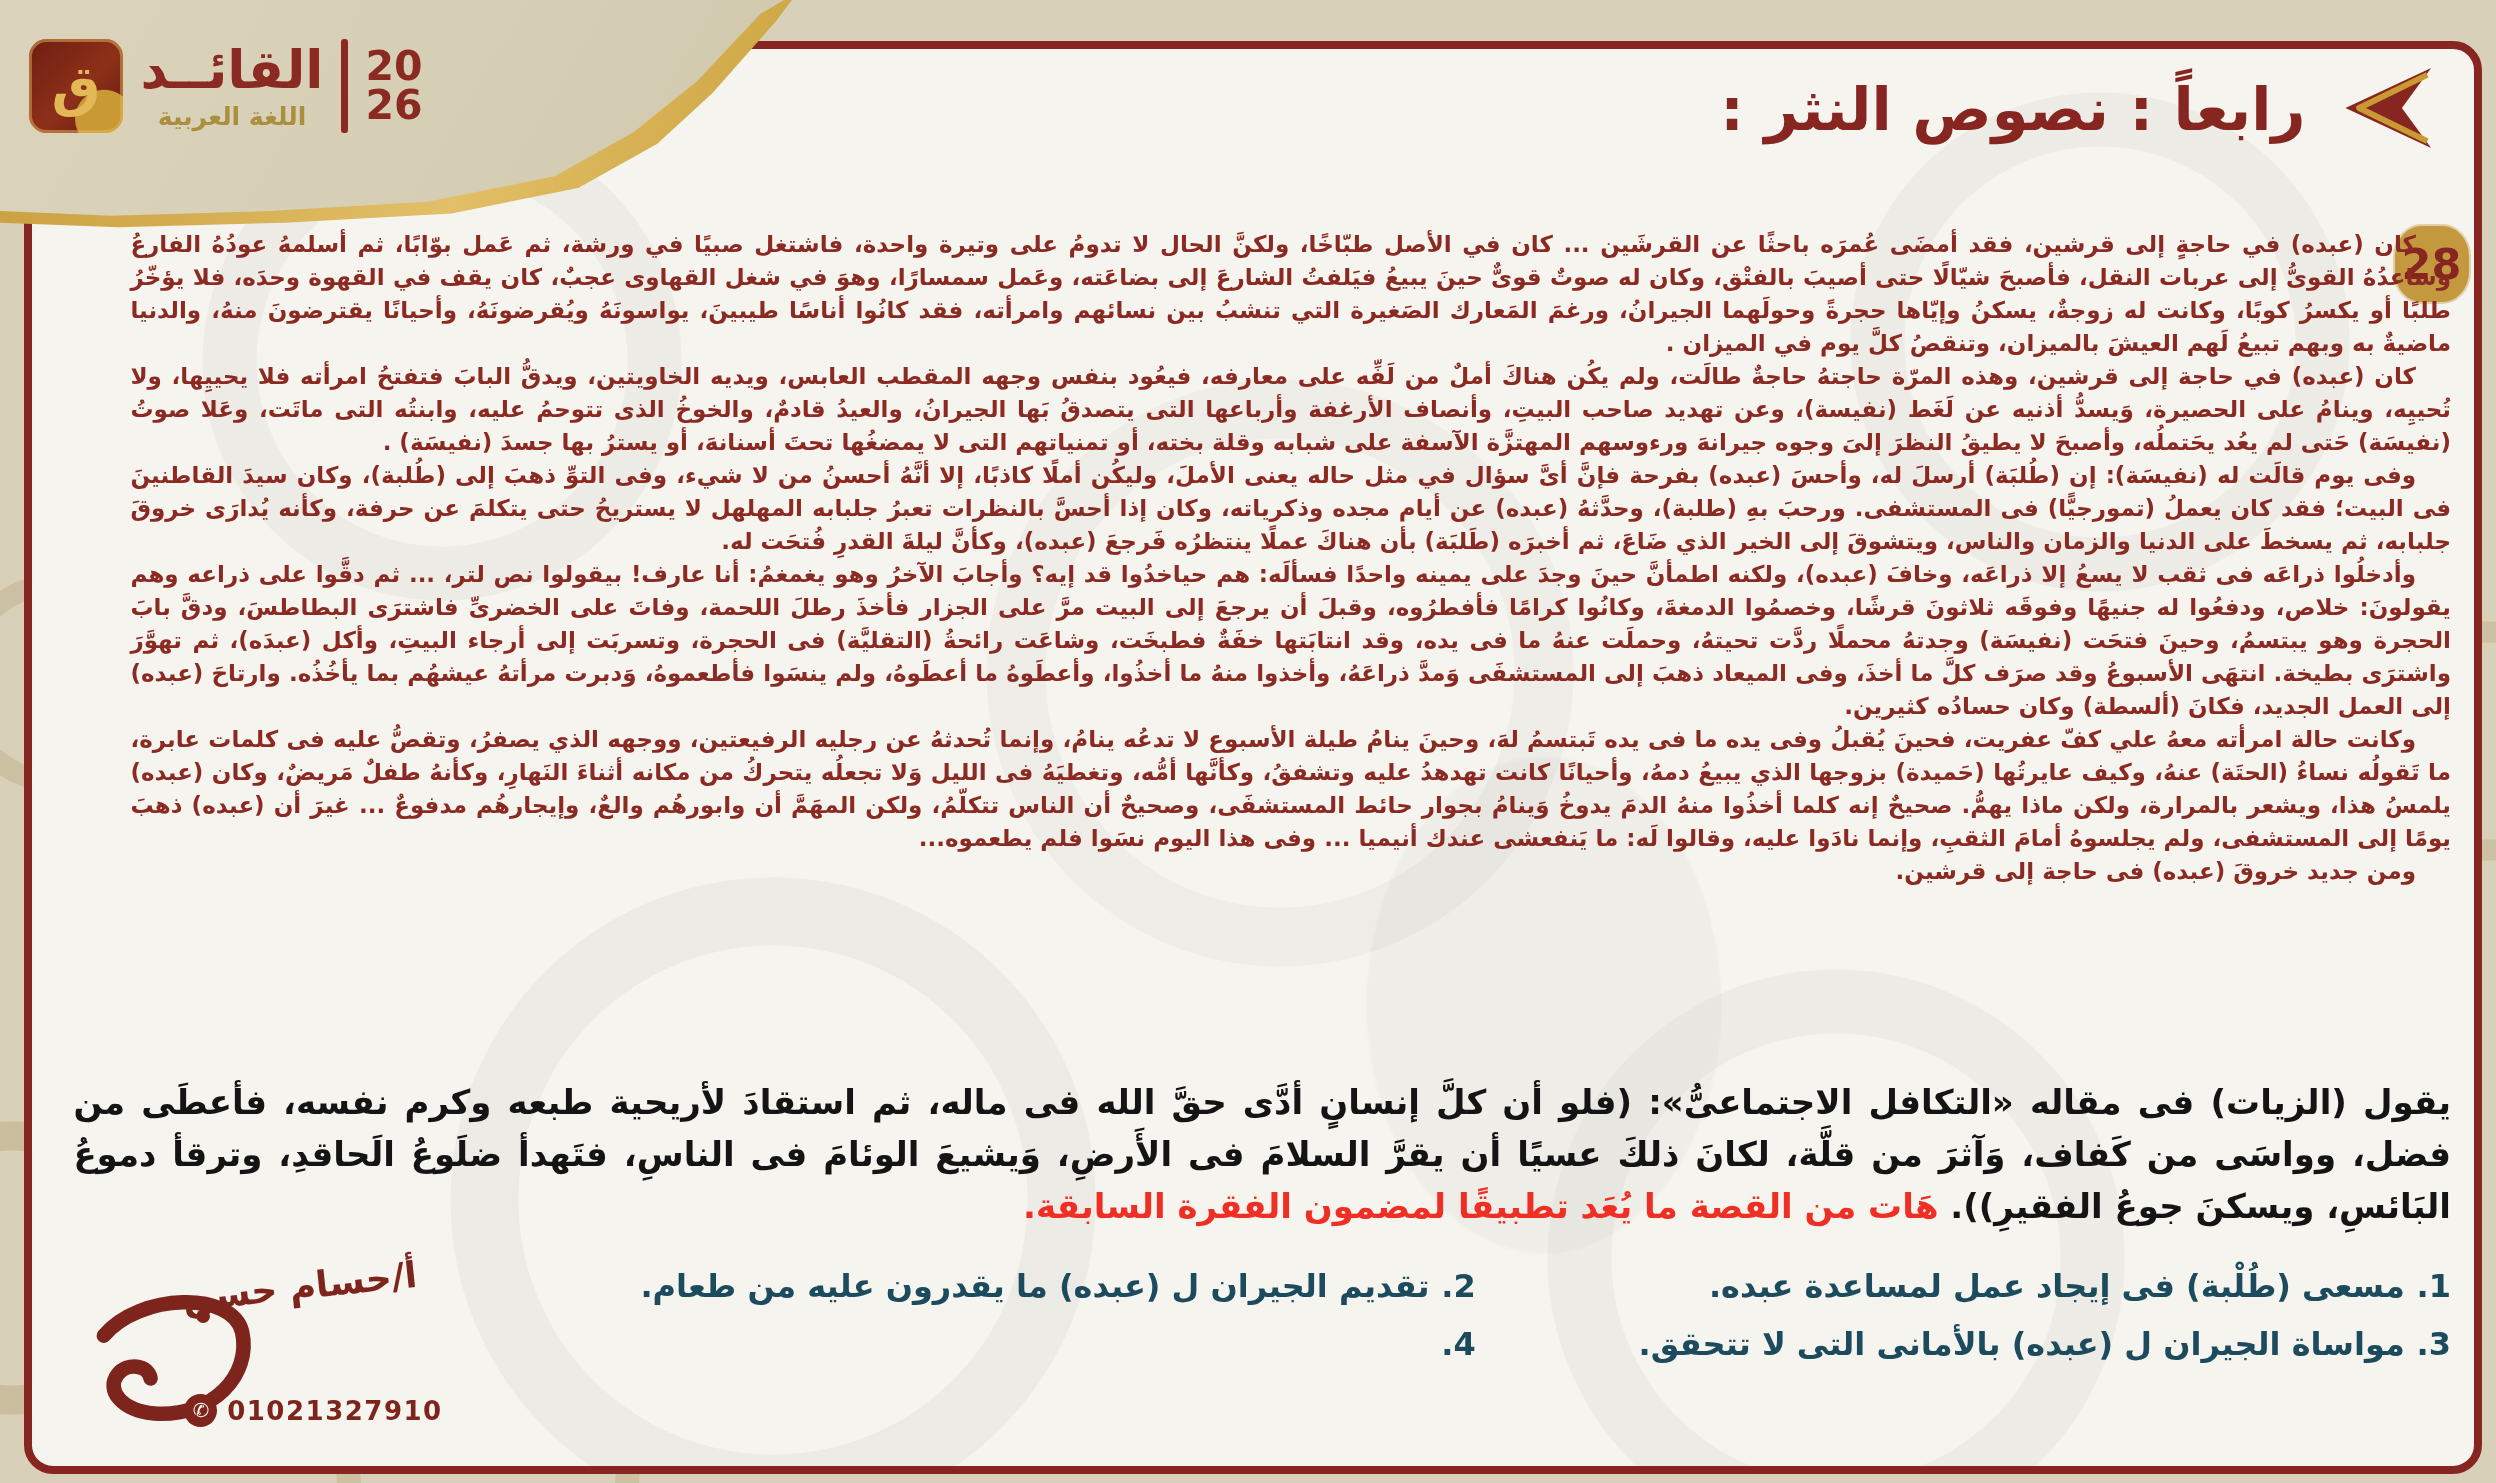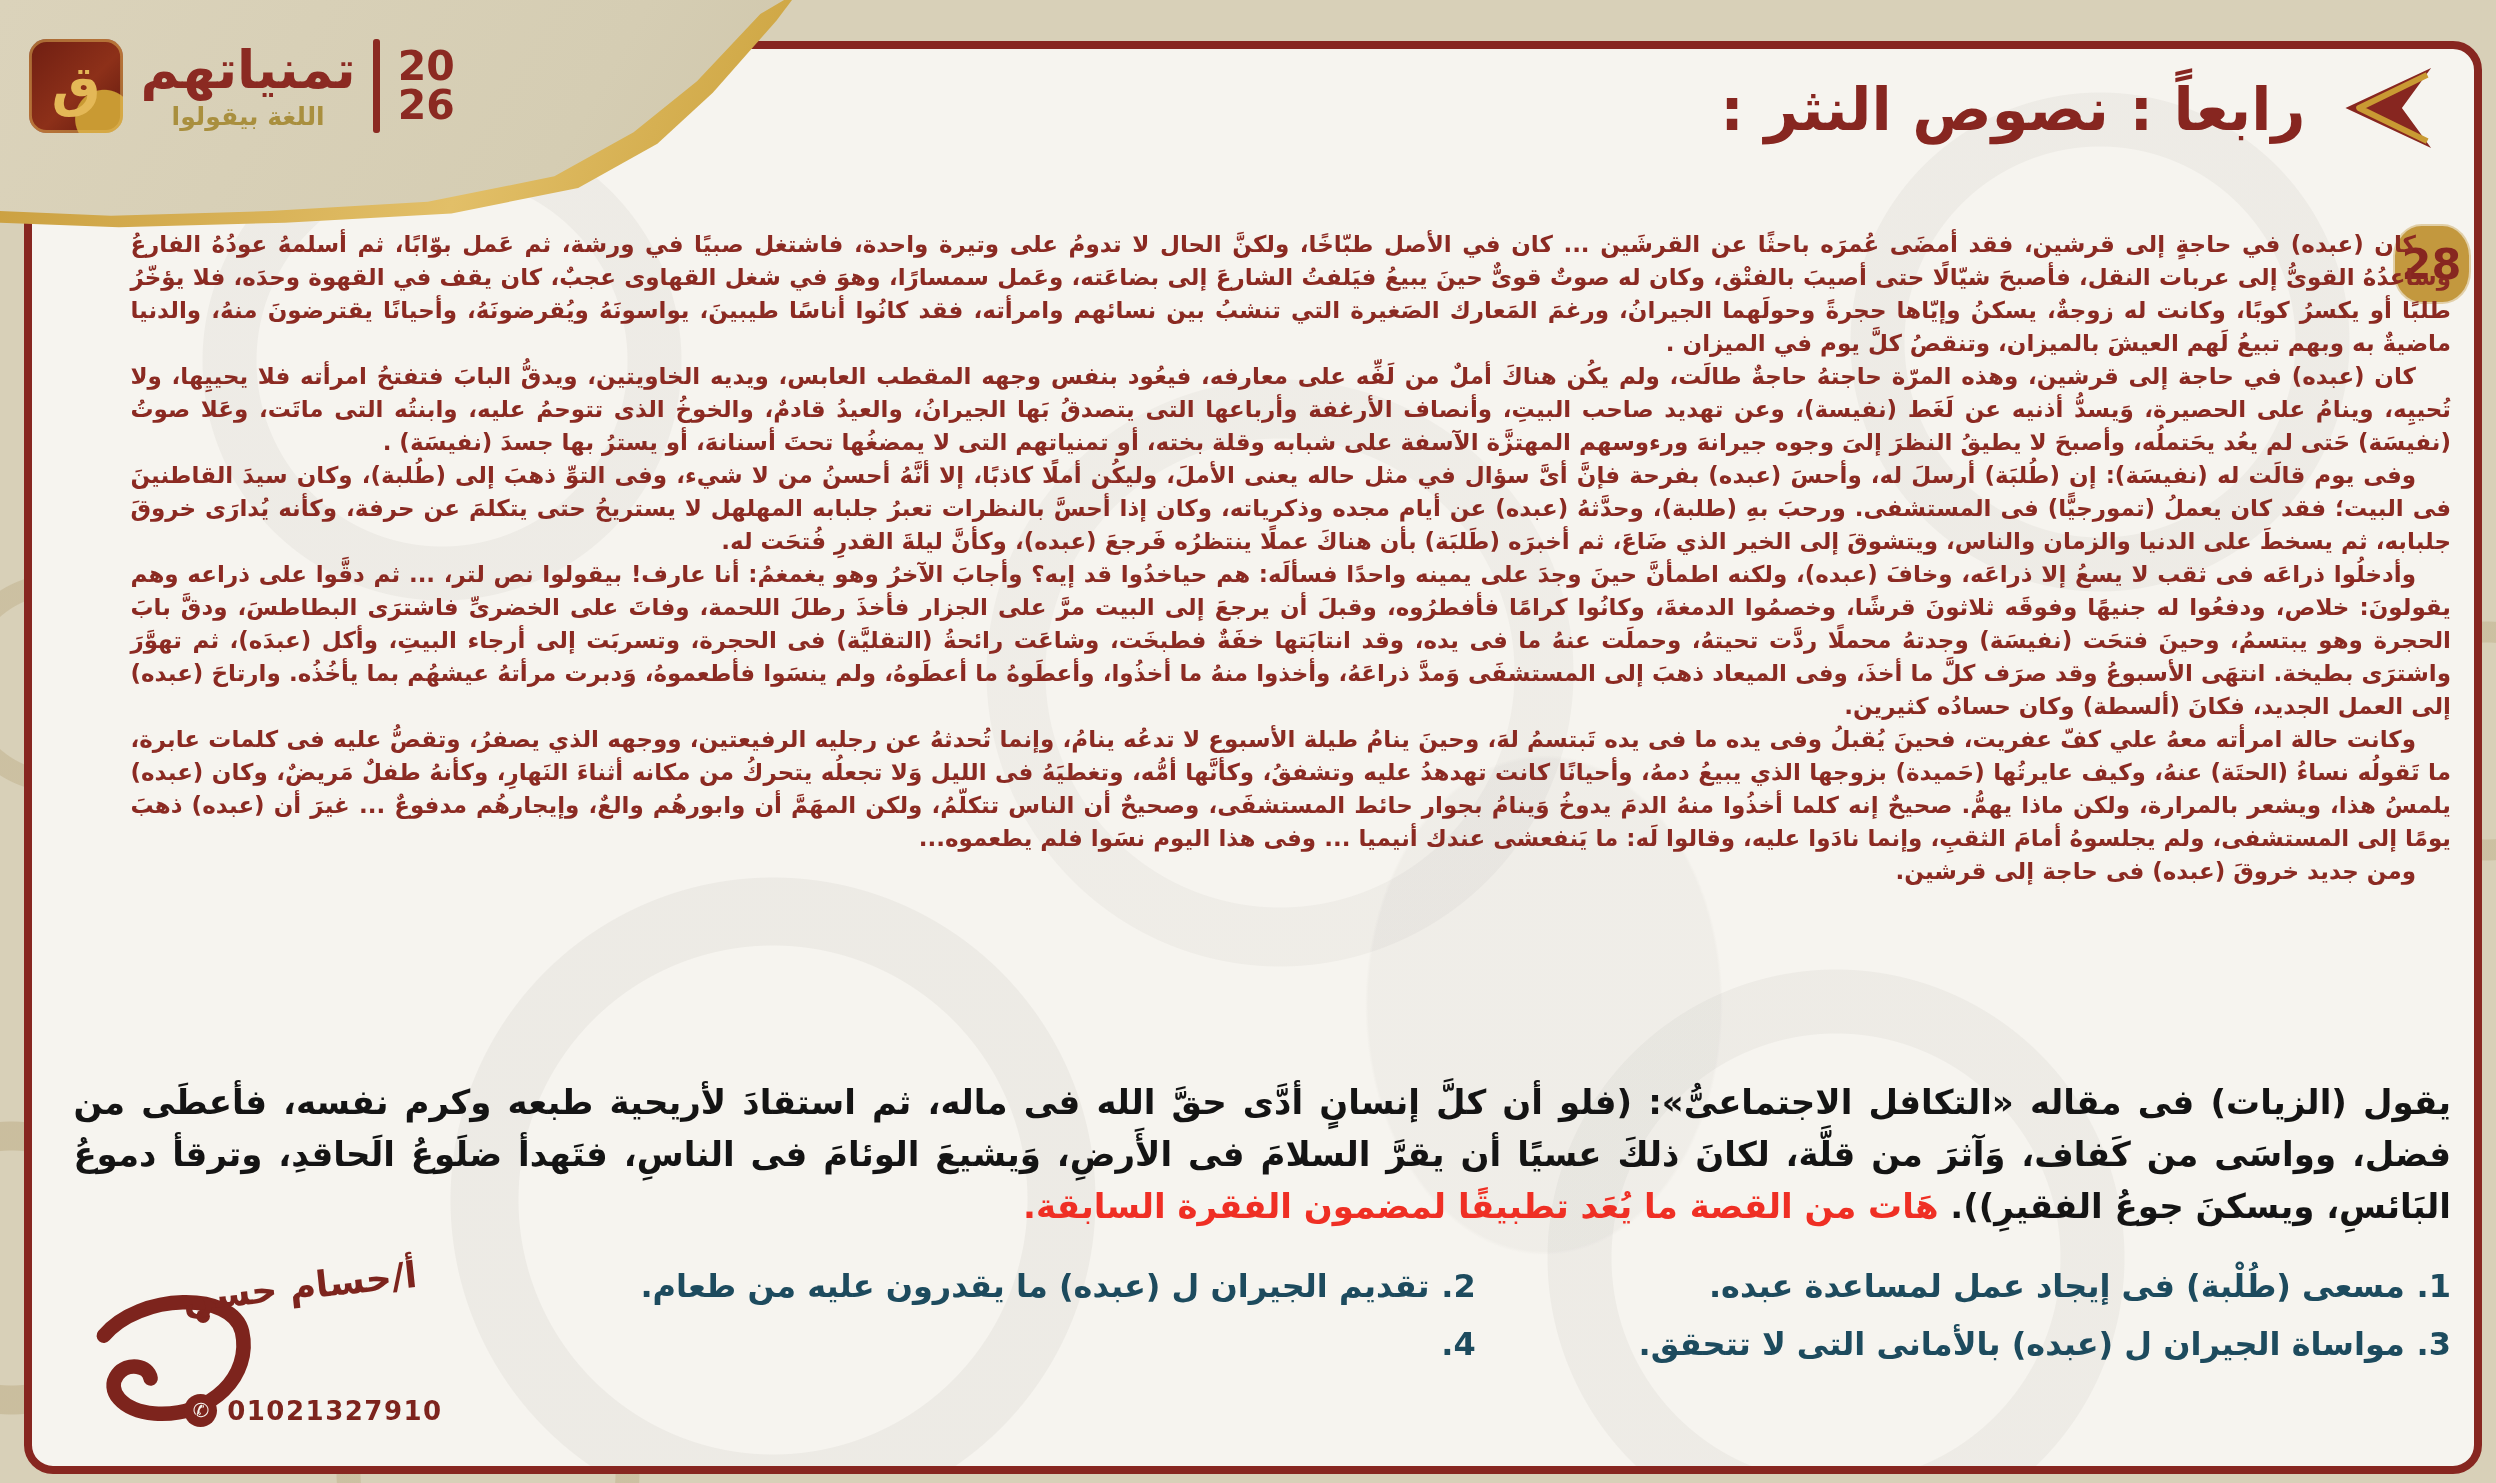--- a/index.html
+++ b/index.html
@@ -184,22 +184,22 @@
 </div>
 
 <div class="torn">
   <div class="gold"></div>
   <div class="paper"></div>
 </div>
 
 <div class="brand">
   <div class="brand-icon">ق</div>
   <div class="brand-text">
-    <span class="brand-title">تمنياتهم</span>
-    <span class="brand-sub">اللغة بيقولوا</span>
+    <span class="brand-title">القائــد</span>
+    <span class="brand-sub">اللغة العربية</span>
   </div>
   <div class="brand-divider"></div>
   <div class="brand-years">
     <span>20</span>
     <span>26</span>
   </div>
 </div>
 
 
 </body></html>

